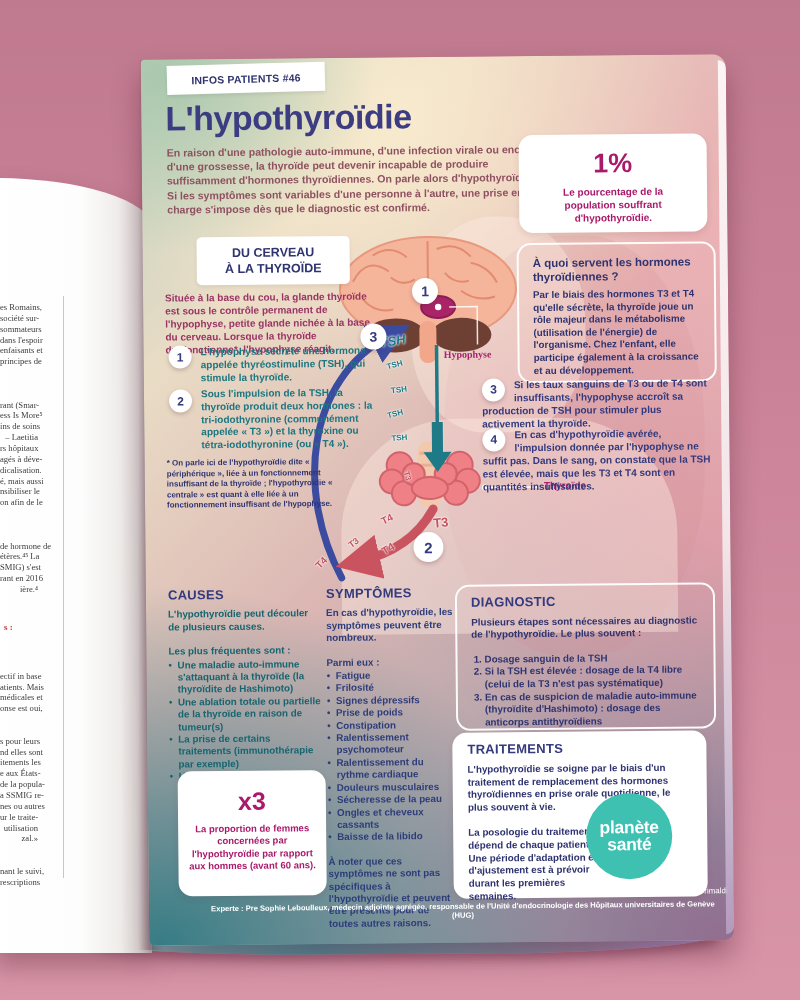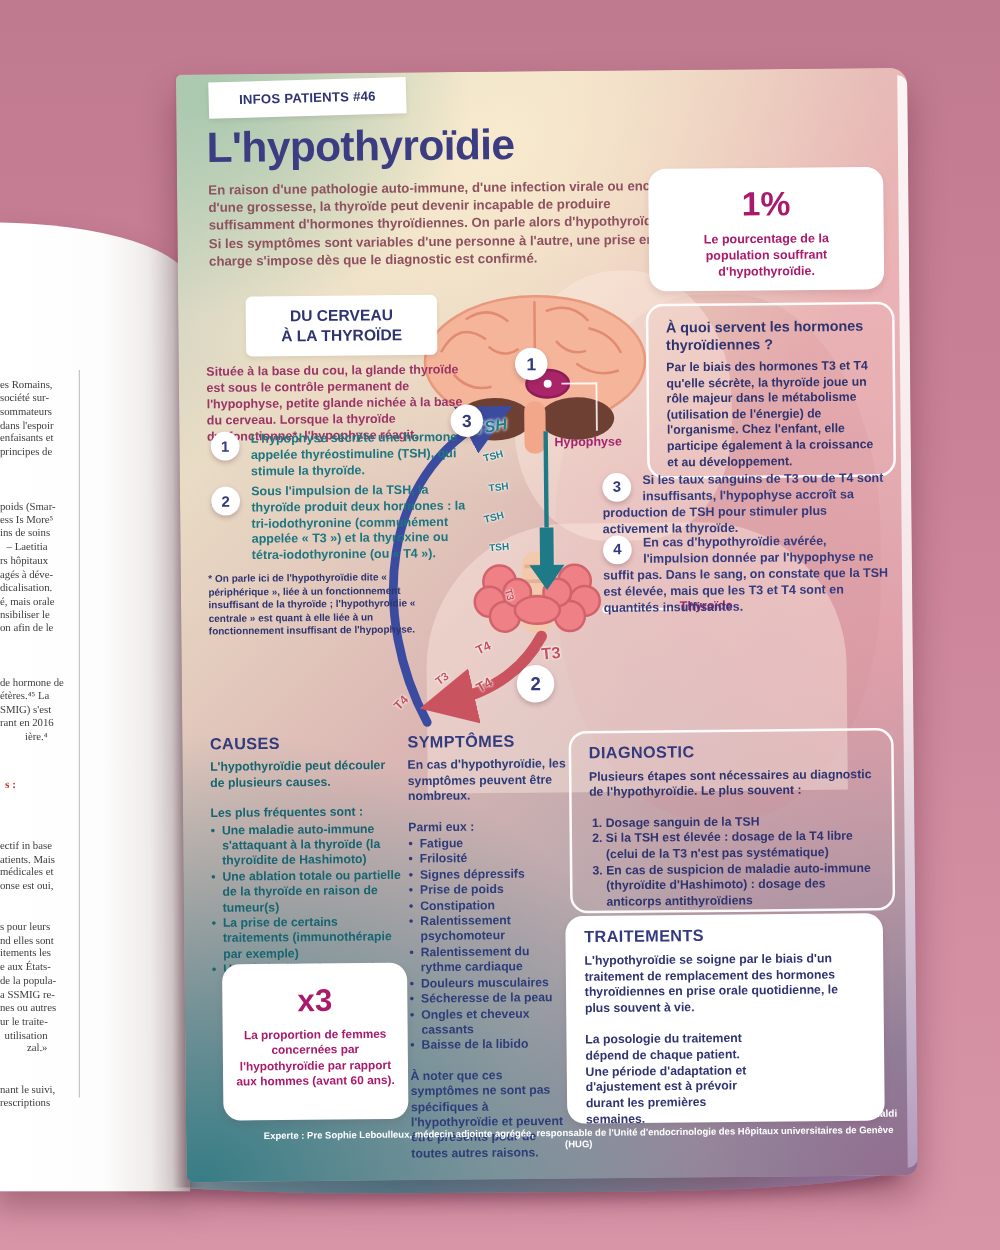--- a/index.html
+++ b/index.html
@@ -158,21 +158,21 @@
     font-size:13px;transform:rotate(-8deg);text-shadow:0 0 2px #fff,0 0 3px #fff;
   }
   .tsh-smalls span{
     position:absolute;z-index:6;color:#1f7a87;font-weight:bold;font-size:8px;
     text-shadow:0 0 2px #fff,0 0 2px #fff;
   }
   .tsh-smalls span:nth-child(1){left:243px;top:303px;transform:rotate(-14deg);}
   .tsh-smalls span:nth-child(2){left:247px;top:328px;transform:rotate(-6deg);}
   .tsh-smalls span:nth-child(3){left:243px;top:352px;transform:rotate(-14deg);}
   .tsh-smalls span:nth-child(4){left:247px;top:376px;transform:rotate(-4deg);}
-  .hyp-label{position:absolute;left:300px;top:292px;z-index:6;color:#a4246f;font-weight:bold;font-size:10px;}
+  .hyp-label{position:absolute;left:300px;top:292px;z-index:6;color:#a4246f;font-weight:bold;font-size:10px;font-family:Liberation Serif, serif;}
   .thy-label{position:absolute;left:399px;top:424px;z-index:6;color:#a4246f;font-weight:bold;font-size:10px;}
   .t-chips span{position:absolute;z-index:6;color:#c4515c;font-weight:bold;text-shadow:0 0 2px #fff,0 0 2px #fff;}
   .t-chips span:nth-child(1){left:258px;top:414px;font-size:8px;transform:rotate(75deg);}
   .t-chips span:nth-child(2){left:236px;top:456px;font-size:10px;transform:rotate(-25deg);}
   .t-chips span:nth-child(3){left:288px;top:458px;font-size:13px;transform:rotate(-5deg);}
   .t-chips span:nth-child(4){left:203px;top:480px;font-size:9px;transform:rotate(-35deg);}
   .t-chips span:nth-child(5){left:236px;top:485px;font-size:11px;transform:rotate(-30deg);}
   .t-chips span:nth-child(6){left:170px;top:499px;font-size:10px;transform:rotate(-45deg);}
 
   
@@ -207,47 +207,47 @@
   }
   .trait p{margin:0 0 12px;}
   .trait .p2{width:135px;margin-bottom:0;}
   .logo{
     position:absolute;left:438px;top:738px;width:86px;height:86px;z-index:12;
     background:#3ec1b1;border-radius:50%;display:flex;flex-direction:column;
     align-items:center;justify-content:center;color:#fff;font-weight:bold;
     font-size:17.5px;line-height:17px;letter-spacing:-.3px;
   }
 
-  .credit-texte{position:absolute;right:16px;top:832px;z-index:10;color:#fff;font-weight:bold;font-size:8px;}
+  .credit-texte{position:absolute;right:6px;top:832px;z-index:10;color:#fff;font-weight:normal;font-size:8px;}
   .credit-experte{position:absolute;left:55px;right:12px;top:845px;z-index:10;color:#fff;font-weight:bold;font-size:7.6px;text-align:center;}
 </style>
 </head>
 <body>
 
 <div class="scene">
 
   <div class="left-page">
     <div class="lp-lines">
         <div class="lp-line">es Romains,</div>
         <div class="lp-line">société sur-</div>
         <div class="lp-line">sommateurs</div>
         <div class="lp-line">dans l'espoir</div>
         <div class="lp-line">enfaisants et</div>
         <div class="lp-line">principes de</div>
         <div class="lp-line"></div>
         <div class="lp-line"></div>
         <div class="lp-line"></div>
-        <div class="lp-line">poids (Smar-</div>
+        <div class="lp-line">rant (Smar-</div>
         <div class="lp-line">ess Is More⁵</div>
         <div class="lp-line">ins de soins</div>
         <div class="lp-line">– Laetitia</div>
         <div class="lp-line">rs hôpitaux</div>
         <div class="lp-line">agés à déve-</div>
         <div class="lp-line">dicalisation.</div>
-        <div class="lp-line">é, mais orale</div>
+        <div class="lp-line">é, mais aussi</div>
         <div class="lp-line">nsibiliser le</div>
         <div class="lp-line">on afin de le</div>
         <div class="lp-line"></div>
         <div class="lp-line"></div>
         <div class="lp-line"></div>
         <div class="lp-line">de hormone de</div>
         <div class="lp-line">étères.⁴⁵ La</div>
         <div class="lp-line">SMIG) s'est</div>
         <div class="lp-line">rant en 2016</div>
         <div class="lp-line">ière.⁴</div>
@@ -446,20 +446,24 @@
           <li>Si la TSH est élevée : dosage de la T4 libre (celui de la T3 n'est pas systématique)</li>
           <li>En cas de suspicion de maladie auto-immune (thyroïdite d'Hashimoto) : dosage des anticorps antithyroïdiens</li>
         </ol>
     </div>
 
     <div class="trait">
       <h3 class="col-h">TRAITEMENTS</h3>
       <p>L'hypothyroïdie se soigne par le biais d'un traitement de remplacement des hormones thyroïdiennes en prise orale quotidienne, le plus souvent à vie.</p>
       <p class="p2">La posologie du traitement dépend de chaque patient. Une période d'adaptation et d'ajustement est à prévoir durant les premières semaines.</p>
     </div>
+    <div class="logo">
+      <span>planète</span>
+      <span>santé</span>
+    </div>
 
     <div class="credit-texte">Texte : Laetitia Grimaldi</div>
     <div class="credit-experte">Experte : Pre Sophie Leboulleux, médecin adjointe agrégée, responsable de l'Unité d'endocrinologie des Hôpitaux universitaires de Genève (HUG)</div>
 
     <div class="page-edge"></div>
   </div>
 
 </div>
 
 </body></html>

